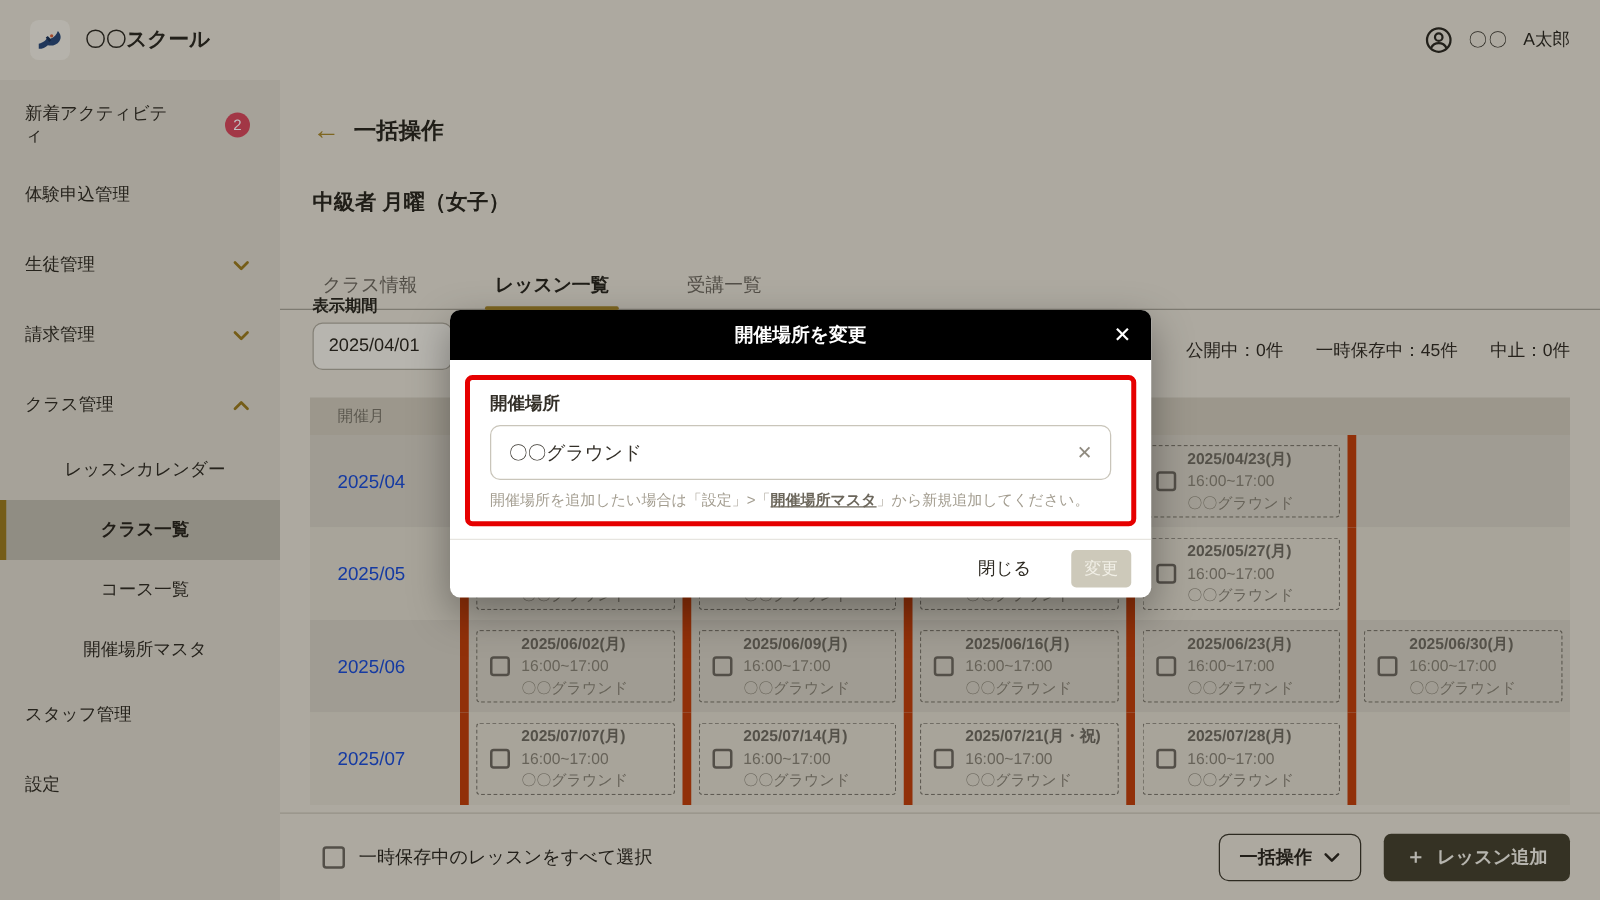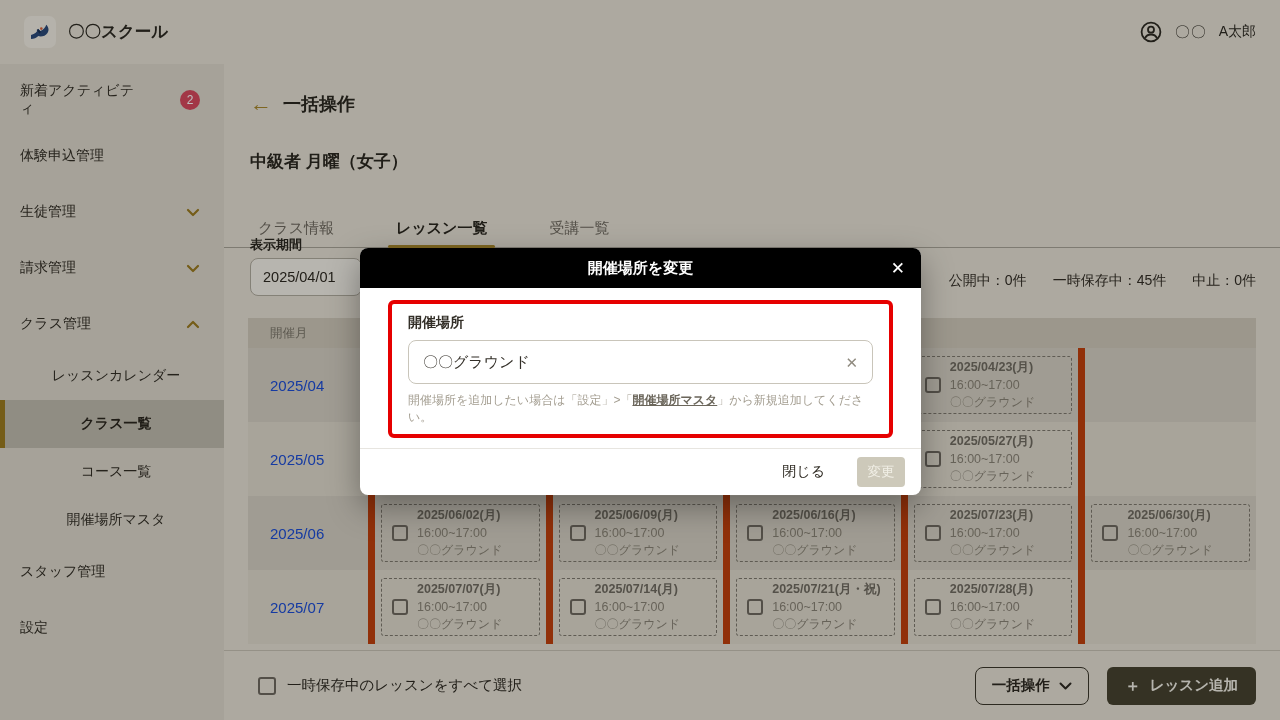--- a/index.html
+++ b/index.html
@@ -83,21 +83,21 @@
   .plus{font-size:16px;line-height:1;}
 
   
   .overlay{position:absolute;inset:0;background:rgba(0,0,0,0.25);z-index:50;}
   .modal{position:absolute;left:360px;top:248px;width:561px;z-index:100;background:#fff;border-radius:8px;
          box-shadow:0 12px 32px rgba(0,0,0,.35);overflow:hidden;}
   .modal-head{height:40px;background:#000000;display:flex;align-items:center;justify-content:center;position:relative;}
   .modal-title{color:#fff;font-size:15px;font-weight:700;}
   .modal-close{position:absolute;right:16px;top:50%;transform:translateY(-50%);color:#fff;font-size:17px;
                cursor:pointer;line-height:1;}
-  .modal-body{padding:12px 28px 10px;}
+  .modal-body{padding:12px 12px 10px;}
   .red-box{border:4px solid #e60000;border-radius:6px;padding:10px 16px 8px;}
   .red-box .field-label{font-size:14px;font-weight:700;color:#332f28;display:block;margin-bottom:8px;}
   .text-input{height:42px;border:1px solid #c9c5ba;border-radius:8px;display:flex;align-items:center;
               padding:0 14px;font-size:15px;color:#332f28;cursor:text;}
   .clear{margin-left:auto;color:#908b80;font-size:15px;cursor:pointer;line-height:1;}
   .hint{margin:8px 0 0;font-size:12px;color:#a39d90;}
   .hint-link{color:#6b665b;font-weight:700;text-decoration:underline;cursor:pointer;}
   .modal-foot{border-top:1px solid #e7e5e0;height:46px;display:flex;align-items:center;justify-content:flex-end;
               gap:26px;padding:0 16px;}
   .btn-text{background:none;border:none;font-size:14px;color:#2e2a22;cursor:pointer;font-family:inherit;}
@@ -333,21 +333,21 @@
                   <div class="l-date">2025/06/16(月)</div>
                   <div class="l-time">16:00~17:00</div>
                   <div class="l-venue">〇〇グラウンド</div>
                 </div>
               </div>
             </div>
             <div class="slot">
               <div class="card">
                 <span class="cb"></span>
                 <div class="lines">
-                  <div class="l-date">2025/07/23(月)</div>
+                  <div class="l-date">2025/06/23(月)</div>
                   <div class="l-time">16:00~17:00</div>
                   <div class="l-venue">〇〇グラウンド</div>
                 </div>
               </div>
             </div>
             <div class="slot">
               <div class="card">
                 <span class="cb"></span>
                 <div class="lines">
                   <div class="l-date">2025/06/30(月)</div>

